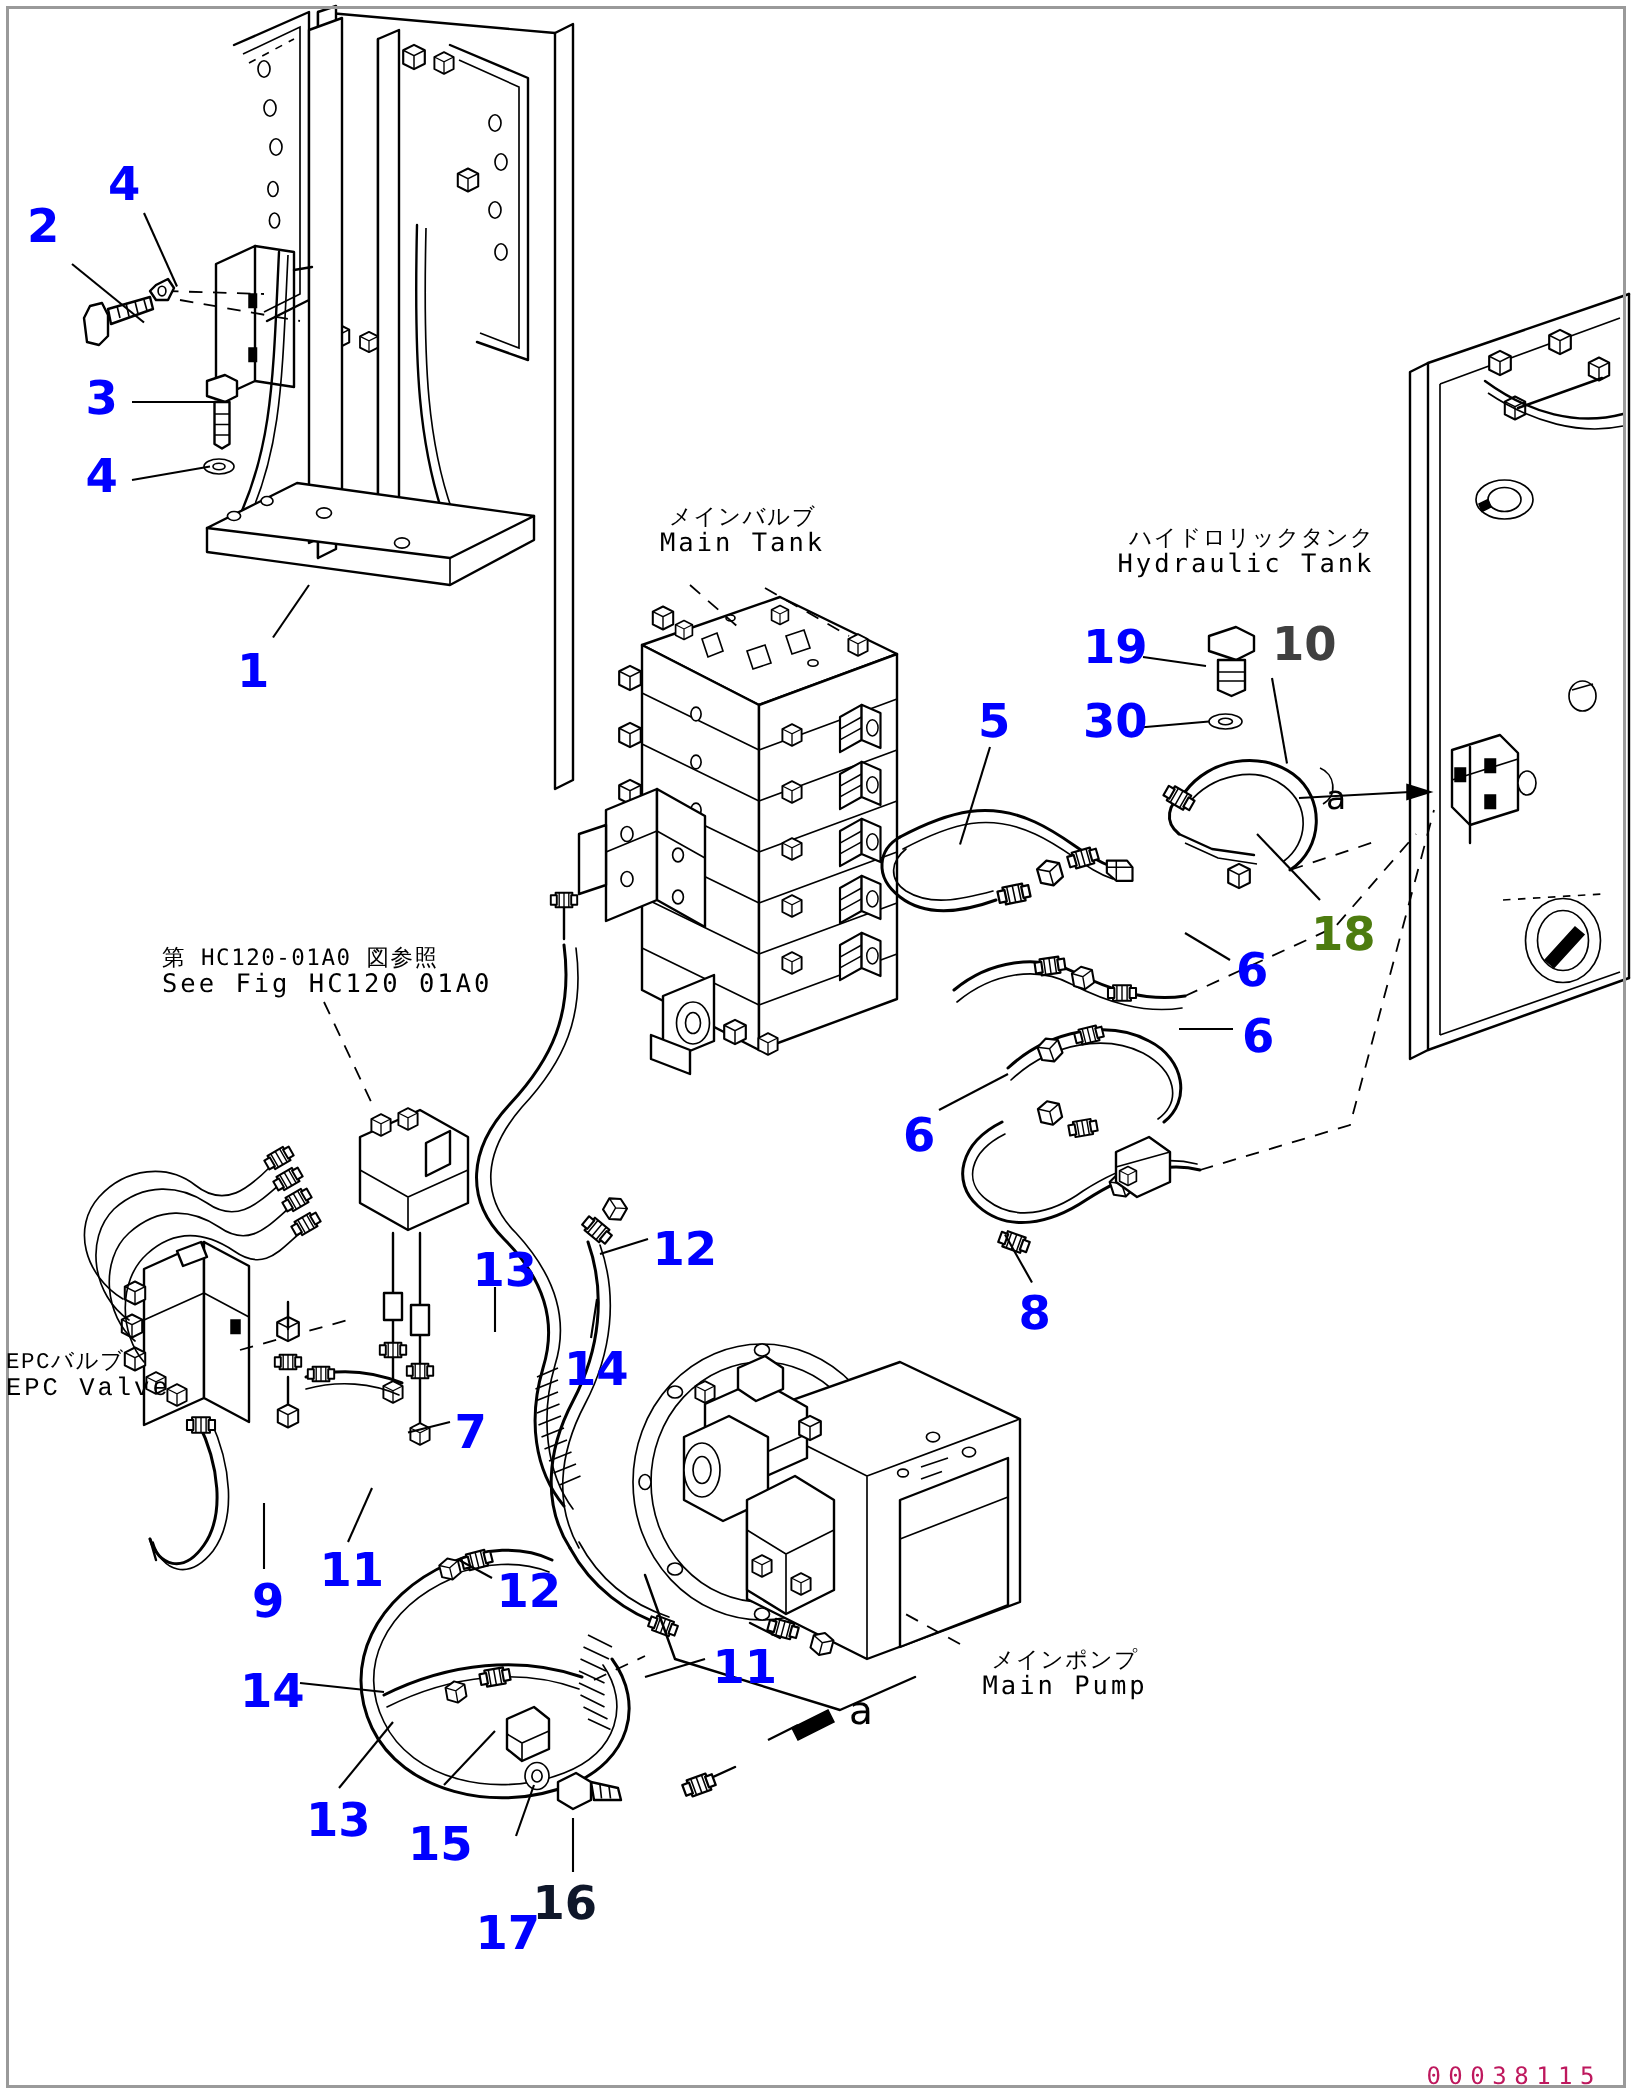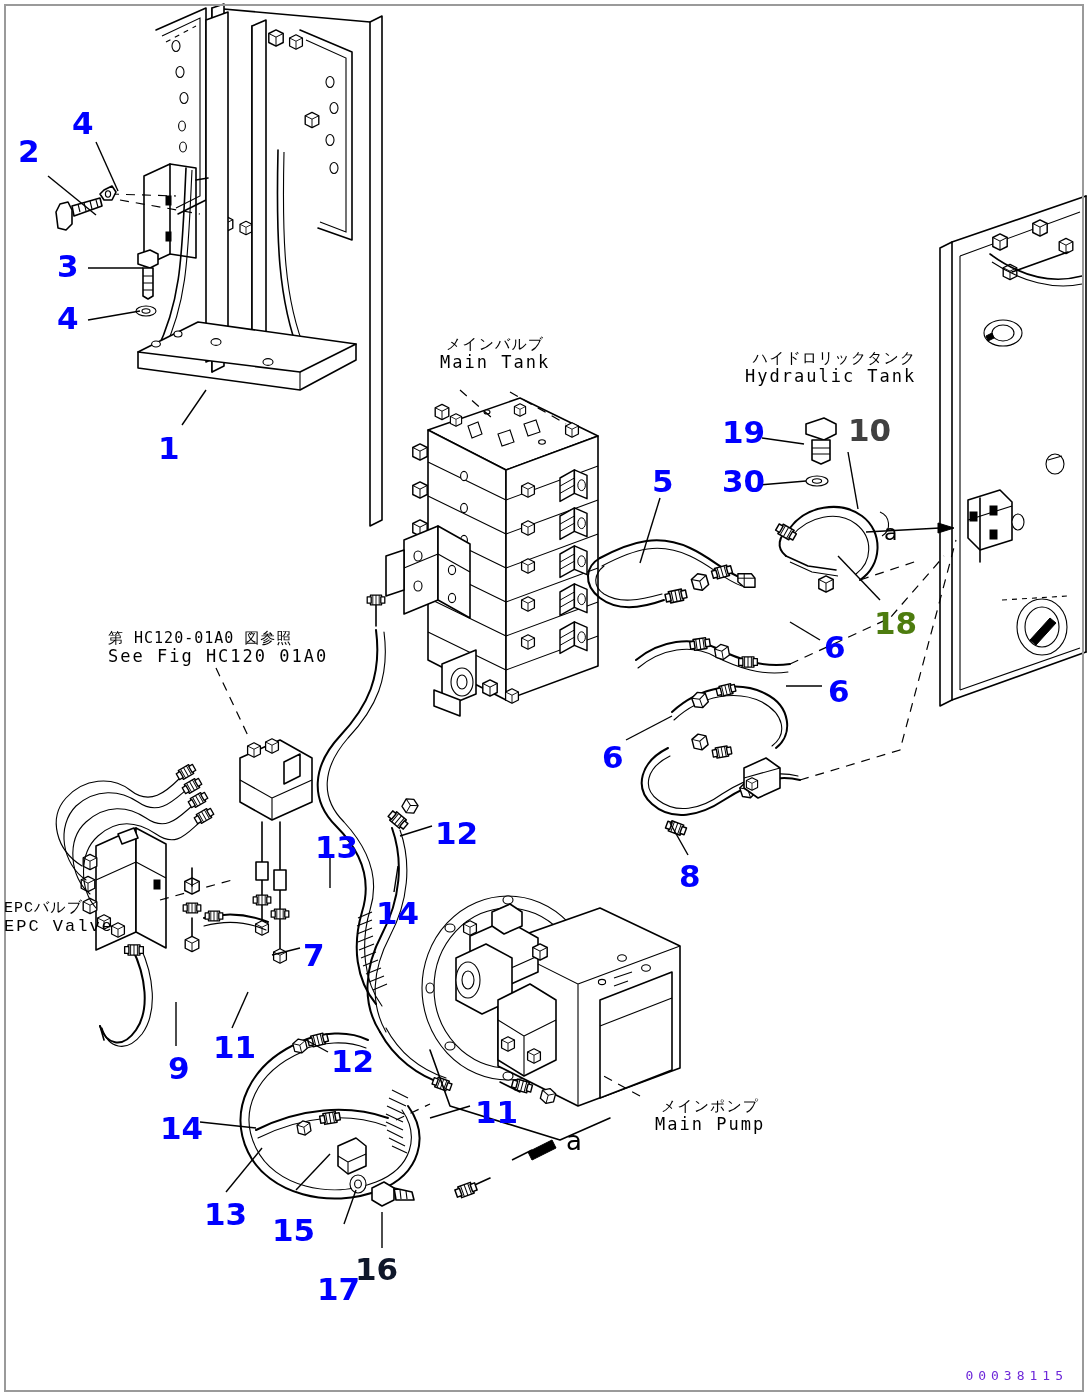--- a/index.html
+++ b/index.html
@@ -6,21 +6,21 @@
   body{font-family:"DejaVu Sans",sans-serif;}
   #sheet{position:relative;width:1090px;height:1397px;background:#ffffff;overflow:hidden;}
   #frame{position:absolute;left:4px;top:4px;width:1080px;height:1388px;border:2px solid #9a9a9a;box-sizing:border-box;}
   #art{position:absolute;left:0;top:0;width:1090px;height:1397px;}
   .callout{position:absolute;color:#0000ff;font-family:"DejaVu Sans",sans-serif;font-weight:bold;font-size:31px;line-height:31px;white-space:nowrap;}
   .cap{position:absolute;color:#000;font-family:"DejaVu Sans Mono","DejaVu Sans",monospace;white-space:nowrap;text-align:center;}
   .cap .jp{display:block;font-size:15px;line-height:17px;letter-spacing:1px;}
   .cap .en{display:block;font-size:17px;line-height:19px;letter-spacing:2px;}
   .cap.left{text-align:left;}
   .annot{position:absolute;color:#000;font-family:"DejaVu Sans",sans-serif;font-size:26px;line-height:26px;}
-  #docnum{position:absolute;right:22px;bottom:14px;color:#6d28d9;font-family:"DejaVu Sans Mono",monospace;font-size:13px;letter-spacing:5px;}
+  #docnum{position:absolute;right:22px;bottom:4px;color:#be185d;font-family:"DejaVu Sans Mono",monospace;font-size:16px;letter-spacing:5px;}
 </style>
 </head>
 <body>
 
 <div id="sheet">
 
   <svg id="art" viewBox="0 0 1090 1397">
     <defs>
       <style>
         .ln{fill:none;stroke:#000;stroke-width:1.6;stroke-linecap:round;stroke-linejoin:round;}

